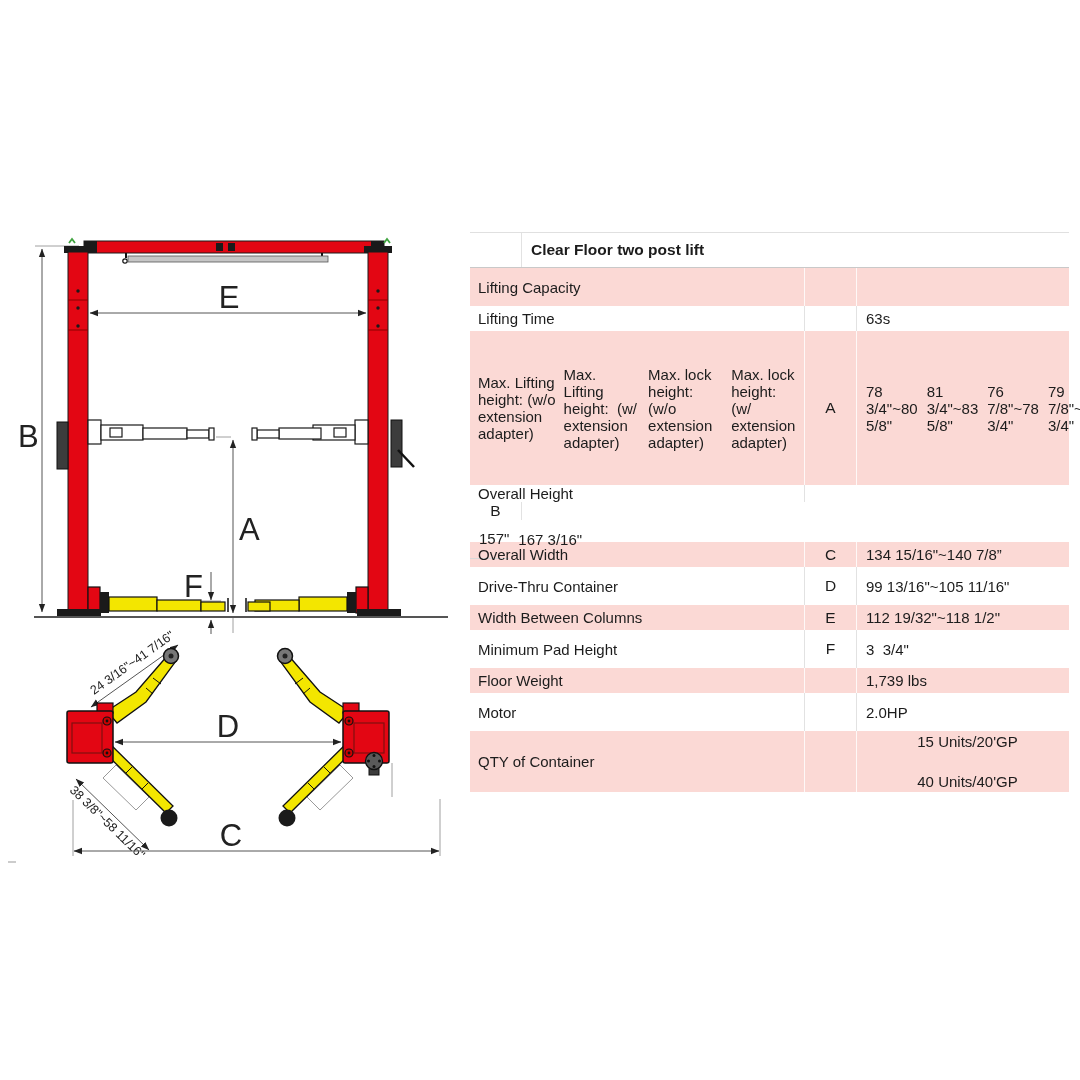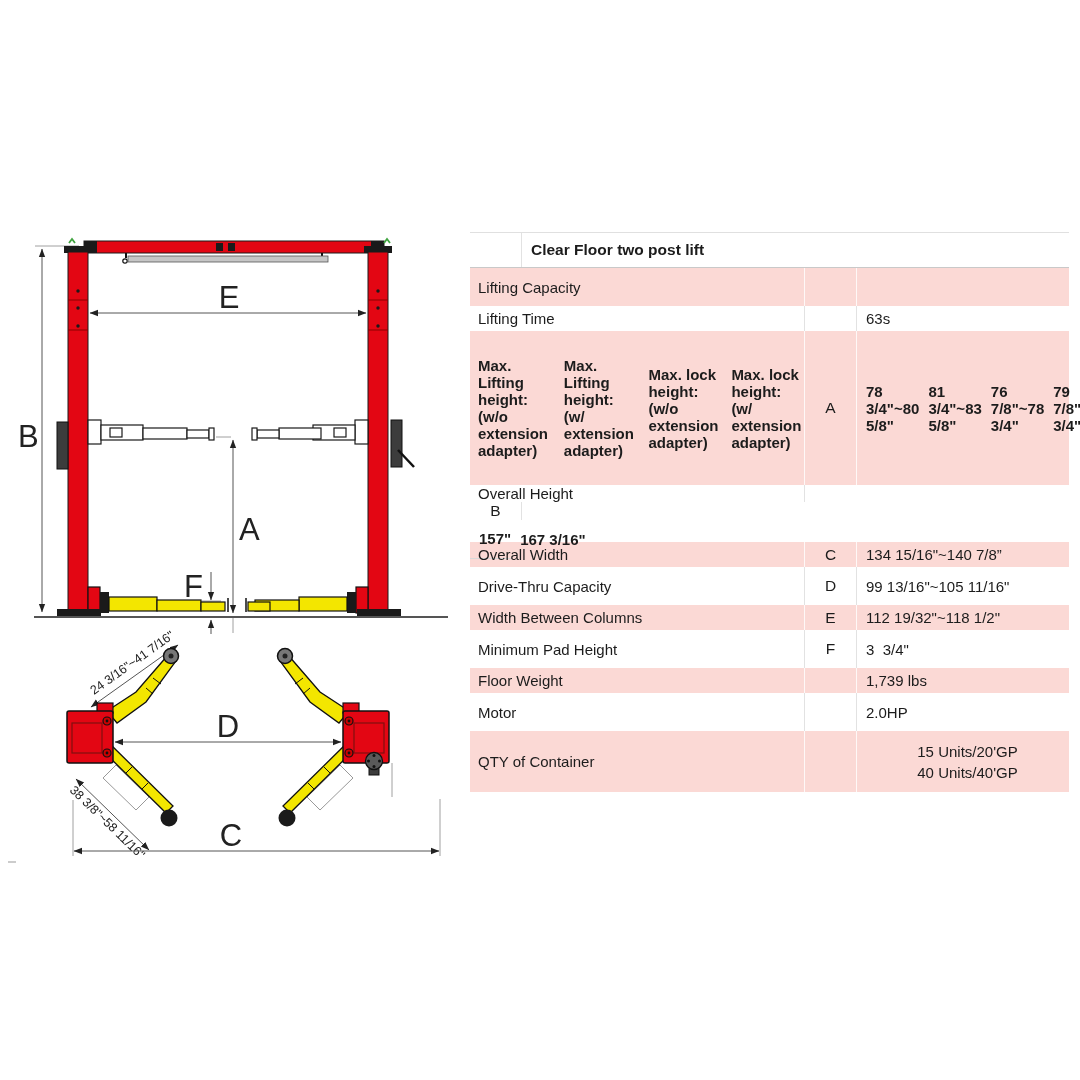--- a/index.html
+++ b/index.html
@@ -19,26 +19,26 @@
   .row{display:flex;width:100%;}
   .row .c1{width:335px;box-sizing:border-box;padding-left:8px;display:flex;align-items:center;white-space:pre-wrap;}
   .row .c2{width:52px;box-sizing:border-box;display:flex;align-items:center;justify-content:center;font-size:15.5px;}
   .row .c3{width:212px;box-sizing:border-box;padding-left:9px;display:flex;align-items:center;white-space:pre-wrap;}
   .row.white{background:#fff;}
   .row.white .c1,.row.white .c2{border-right:1px solid #e2e2e2;}
   .row.pink{background:var(--row-pink);}
   .row.pink .c1,.row.pink .c2{border-right:1px solid rgba(255,255,255,.8);}
   .row.header{height:34px;font-weight:bold;font-size:15.5px;border-top:1px solid #e0e0e0;border-bottom:1px solid #c9c9c9;}
   .h38{height:38px;} .h39{height:25px;} .h61{height:61px;} .h77{height:57px;flex-direction:column;} .h154{height:154px;}
-  .stack{display:block;padding-left:0;font-weight:bold;}
+  .stack{display:block;padding-left:0;}
   .row .c1.stack,.row .c3.stack{padding-left:0;}
   .sub{height:38.5px;display:flex;align-items:center;padding-left:8px;white-space:pre-wrap;}
   .c3 .sub{padding-left:9px;}
   .sub.divided{border-bottom:1px solid #d9d9d9;box-sizing:border-box;}
-  .qty-val{display:flex;flex-direction:column;justify-content:center;line-height:21px;}
+  .qty-val{display:flex;flex-direction:column;justify-content:space-between;line-height:21px;}
   
   #diagram{position:absolute;left:0;top:222px;}
   text.dimletter{font-size:31px;fill:#222;font-family:"Liberation Sans","DejaVu Sans",sans-serif;}
   text.armdim{font-size:12.5px;fill:#222;font-family:"Liberation Sans","DejaVu Sans",sans-serif;}
   .dimline{stroke:#555;stroke-width:1;fill:none;}
   .thin{stroke:#888;stroke-width:.8;fill:none;}
 </style>
 </head>
 <body>
 
@@ -255,21 +255,21 @@
       </div>
     </div>
 
     <div class="row pink h39">
       <div class="c1">Overall Width</div>
       <div class="c2">C</div>
       <div class="c3">134 15/16"~140 7/8”</div>
     </div>
 
     <div class="row white h38">
-      <div class="c1">Drive-Thru Capacity</div>
+      <div class="c1">Drive-Thru Container</div>
       <div class="c2">D</div>
       <div class="c3">99 13/16"~105 11/16"</div>
     </div>
 
     <div class="row pink h39">
       <div class="c1">Width Between Columns</div>
       <div class="c2">E</div>
       <div class="c3">112 19/32"~118 1/2"</div>
     </div>
 

